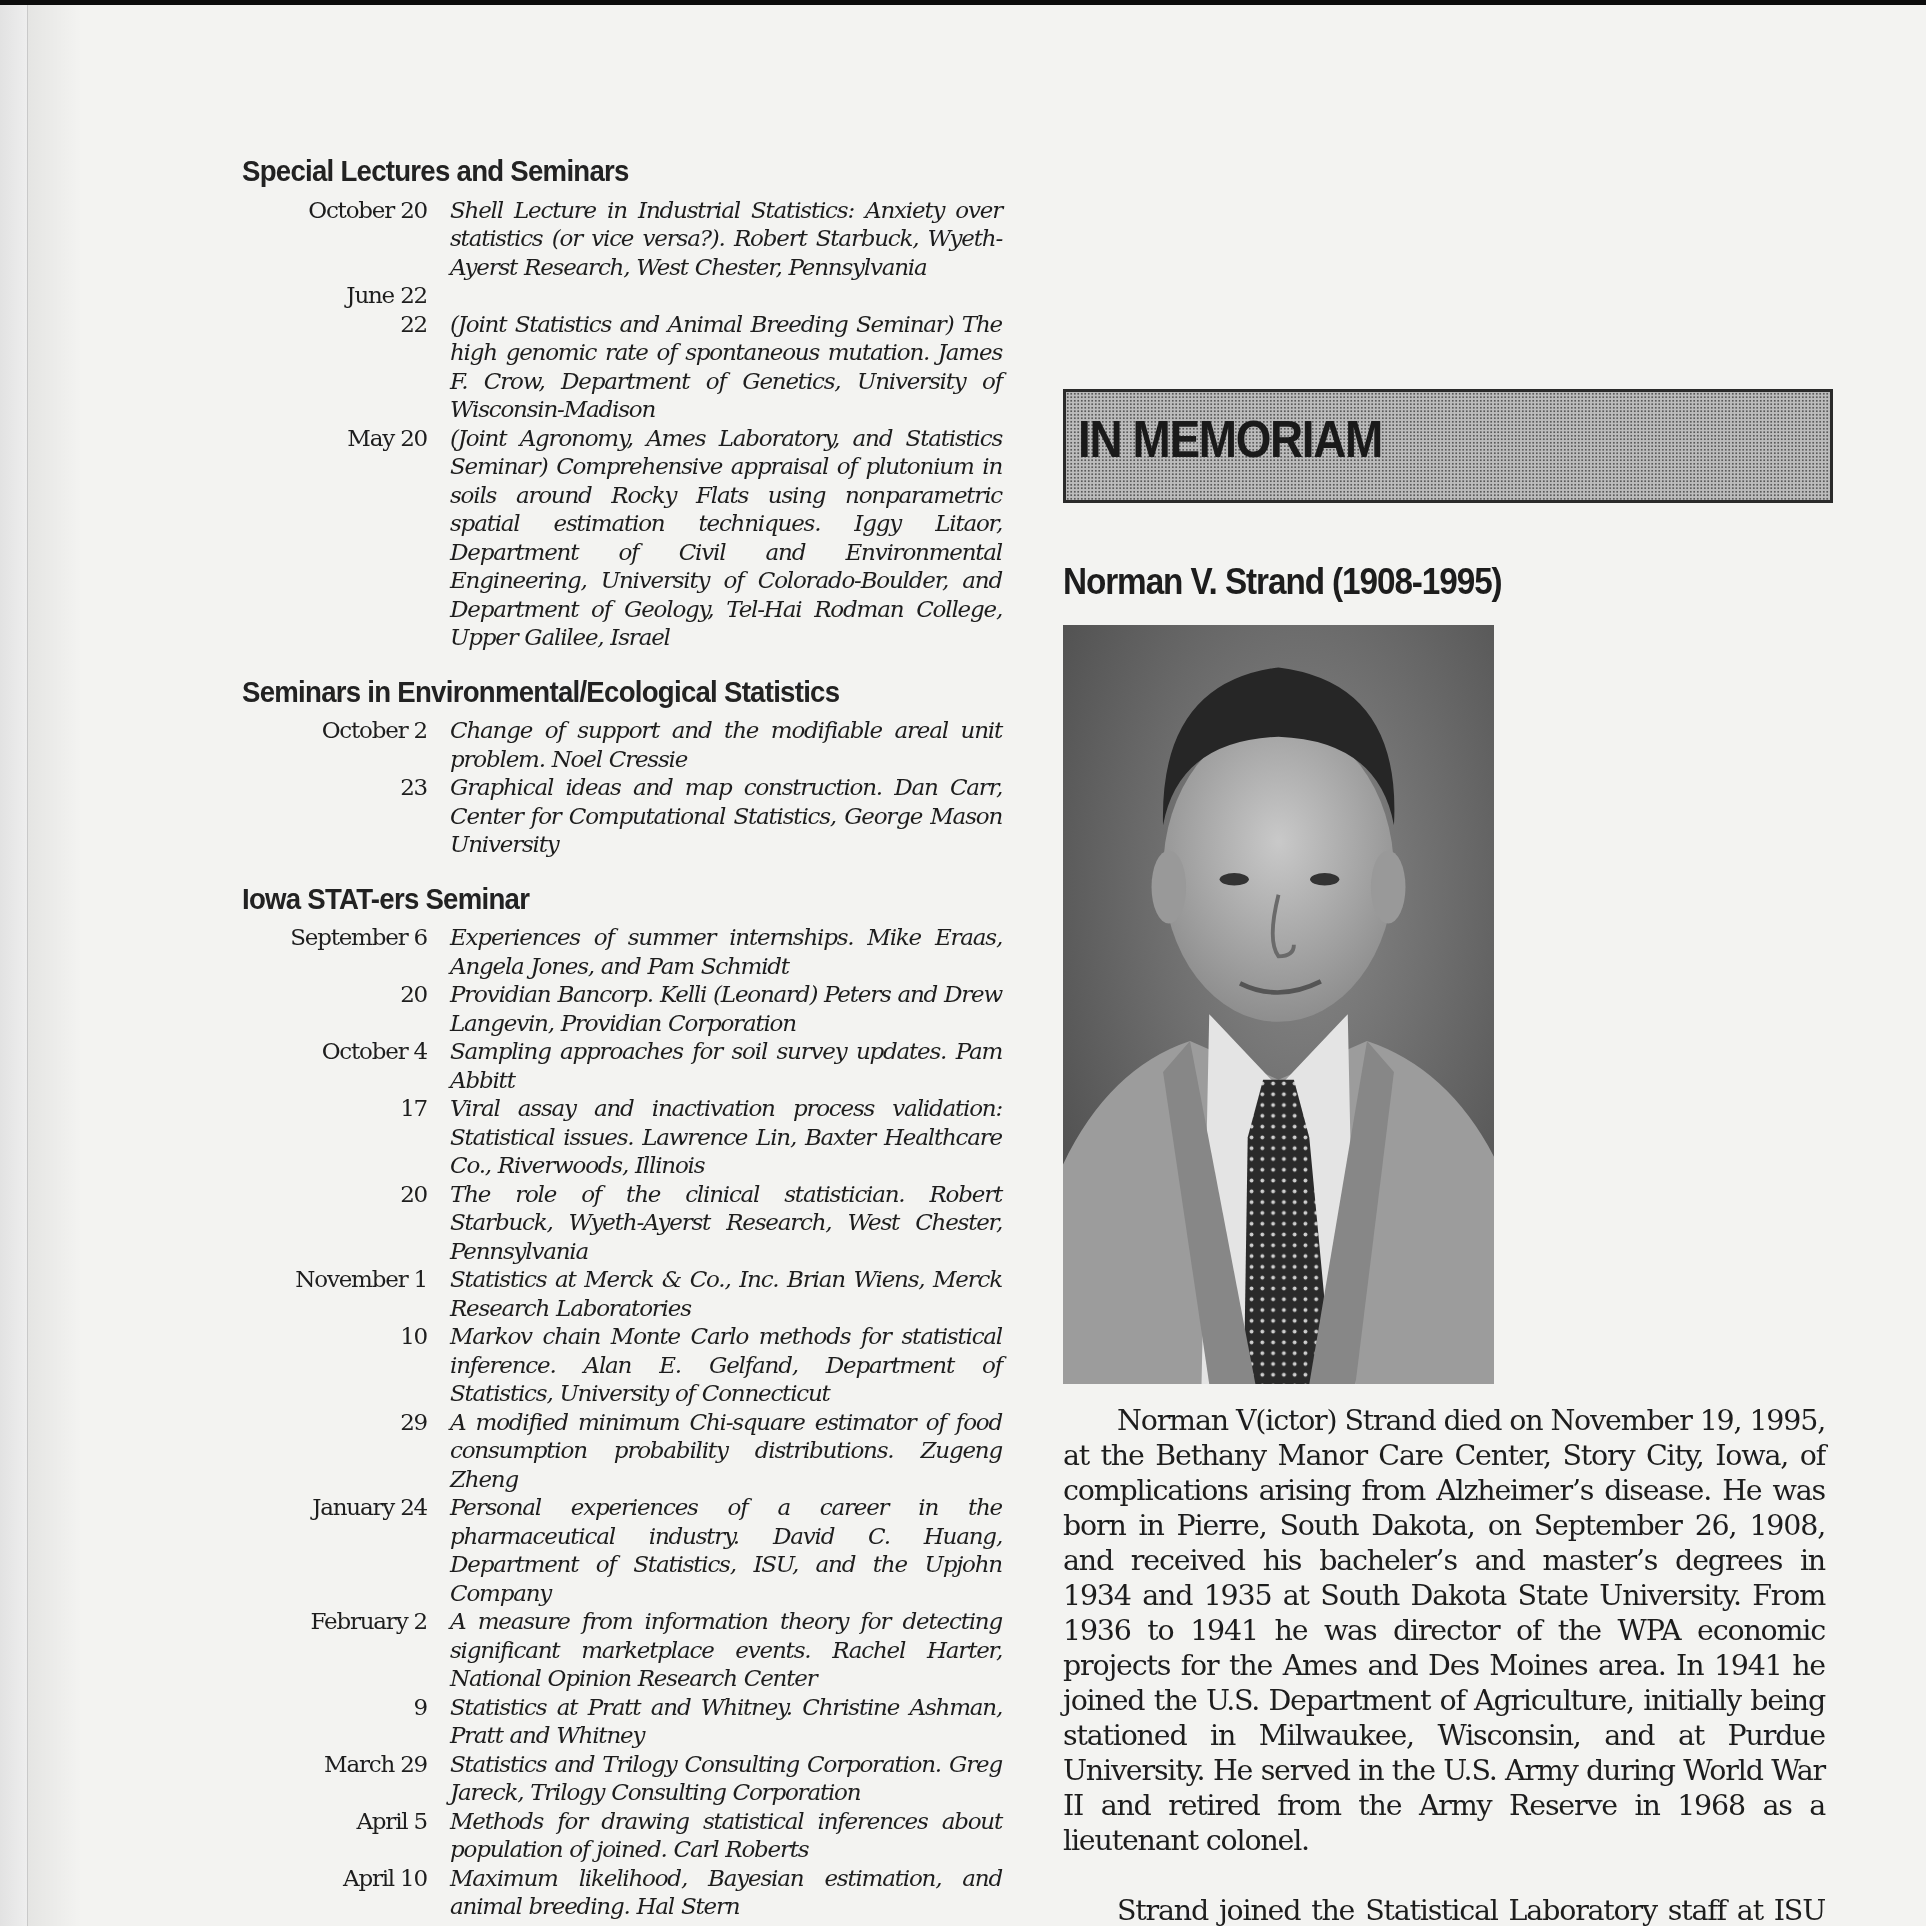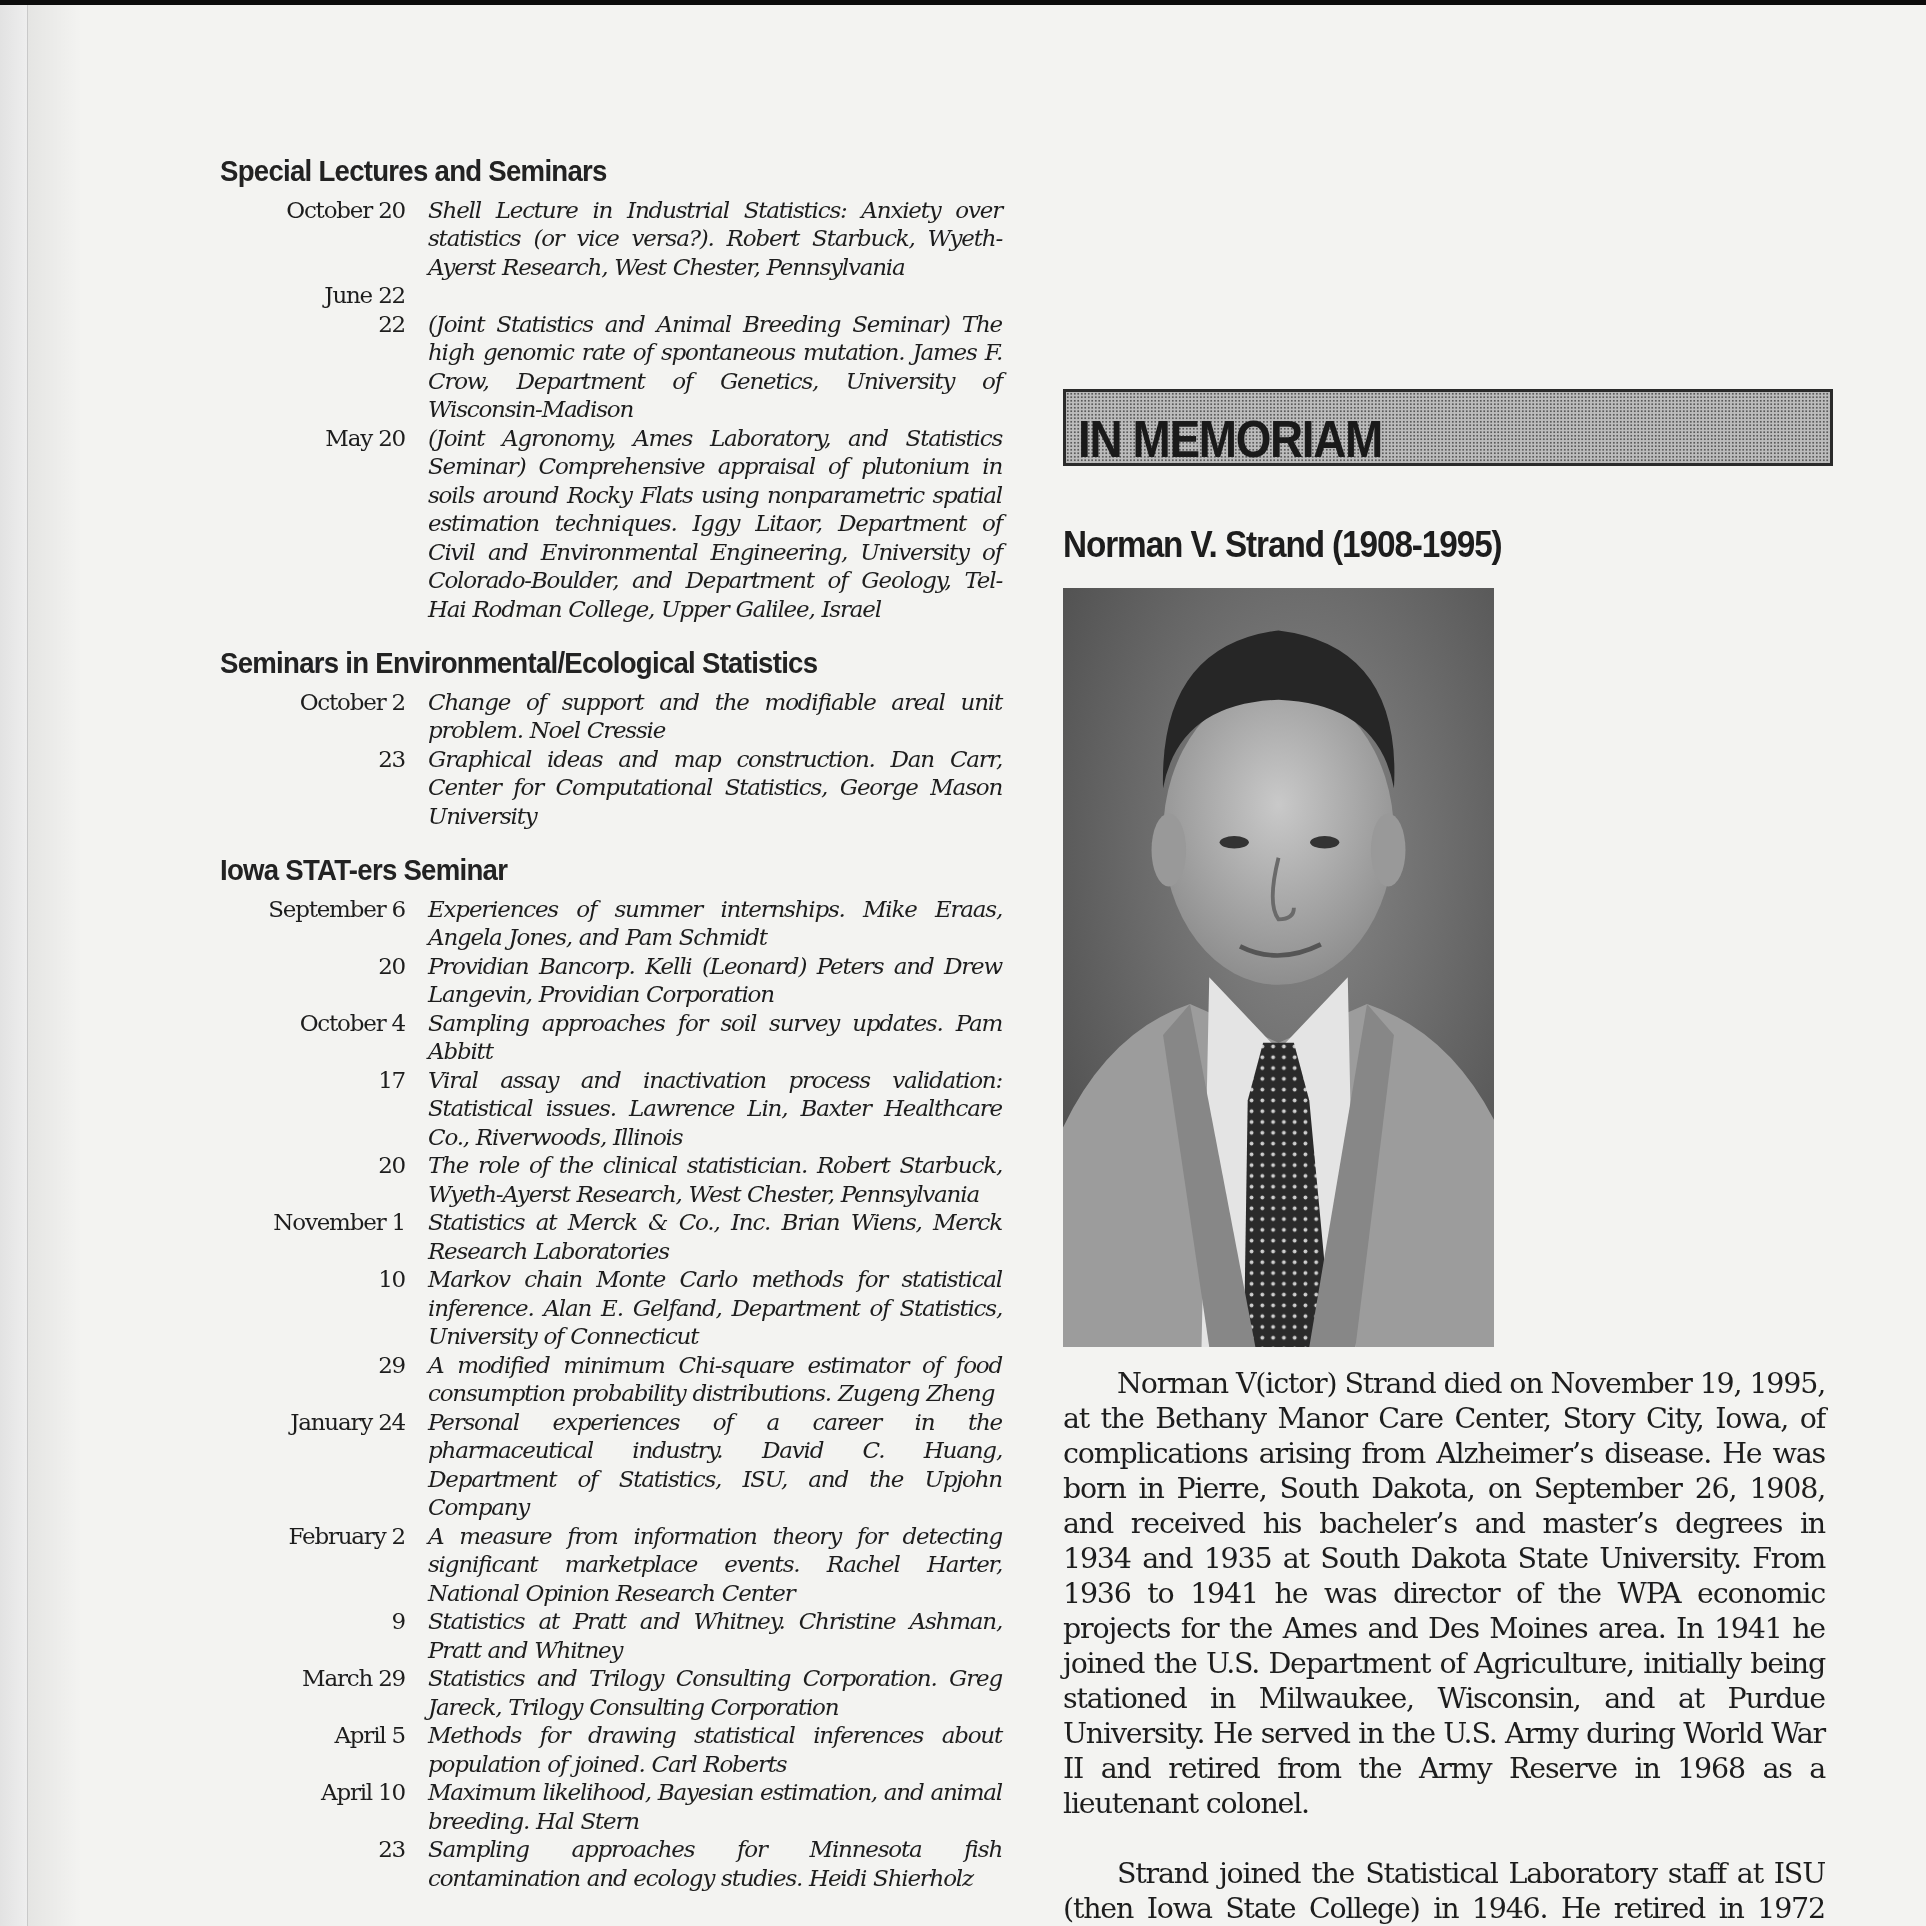--- a/index.html
+++ b/index.html
@@ -14,29 +14,29 @@
     background: linear-gradient(to right, #e2e2e2, #eeeeee); border-right: 1.2px solid #c9c9c9; }
   .gutter-shadow { position: absolute; left: 28px; top: 5.4px; width: 54px; height: 2537px;
     background: linear-gradient(to right, rgba(0,0,0,0.06), rgba(0,0,0,0)); }
 
   .left-col { position: absolute; left: 220px; top: 154px; width: 782px; }
   .section-title {
     font-family: "Liberation Sans", "DejaVu Sans", sans-serif; font-weight: bold;
     font-size: 30px; letter-spacing: -0.8px; color: #222; margin: 0 0 8.5px 0; line-height: 1.1;
     transform: scaleX(0.92); transform-origin: left center; white-space: nowrap;
   }
-  .section { margin-bottom: 23px; }
+  .section { margin-bottom: 23px; margin-left: 22px; }
   .entry { display: flex; align-items: flex-start; font-size: 23px; line-height: 28.5px; }
   .entry-date { width: 208px; flex: 0 0 208px; text-align: right; padding-right: 23px; box-sizing: border-box;
     letter-spacing: -1.2px; white-space: nowrap; }
   .entry-text { flex: 1; text-align: justify; letter-spacing: -1.2px; word-spacing: 0.8px; font-style: italic; }
 
   .right-col { position: absolute; left: 1063px; top: 389px; width: 774px; }
   .memoriam-box {
-    width: 770px; height: 77px; box-sizing: border-box; border: 3.9px solid #2a2a2a;
+    width: 770px; height: 114px; box-sizing: border-box; border: 3.9px solid #2a2a2a;
     background-color: #bdbdbd;
     background-image: radial-gradient(circle, #5a5a5a 28%, transparent 34%);
     background-size: 3.5px 3.5px;
     position: relative;
   }
   .memoriam-text {
     position: absolute; left: 11.6px; top: 22.3px;
     font-family: "Liberation Sans", "DejaVu Sans", sans-serif; font-weight: bold;
     font-size: 51px; line-height: 1; color: #1a1a1a; letter-spacing: -1.5px;
     transform: scaleX(0.9); transform-origin: left center;

